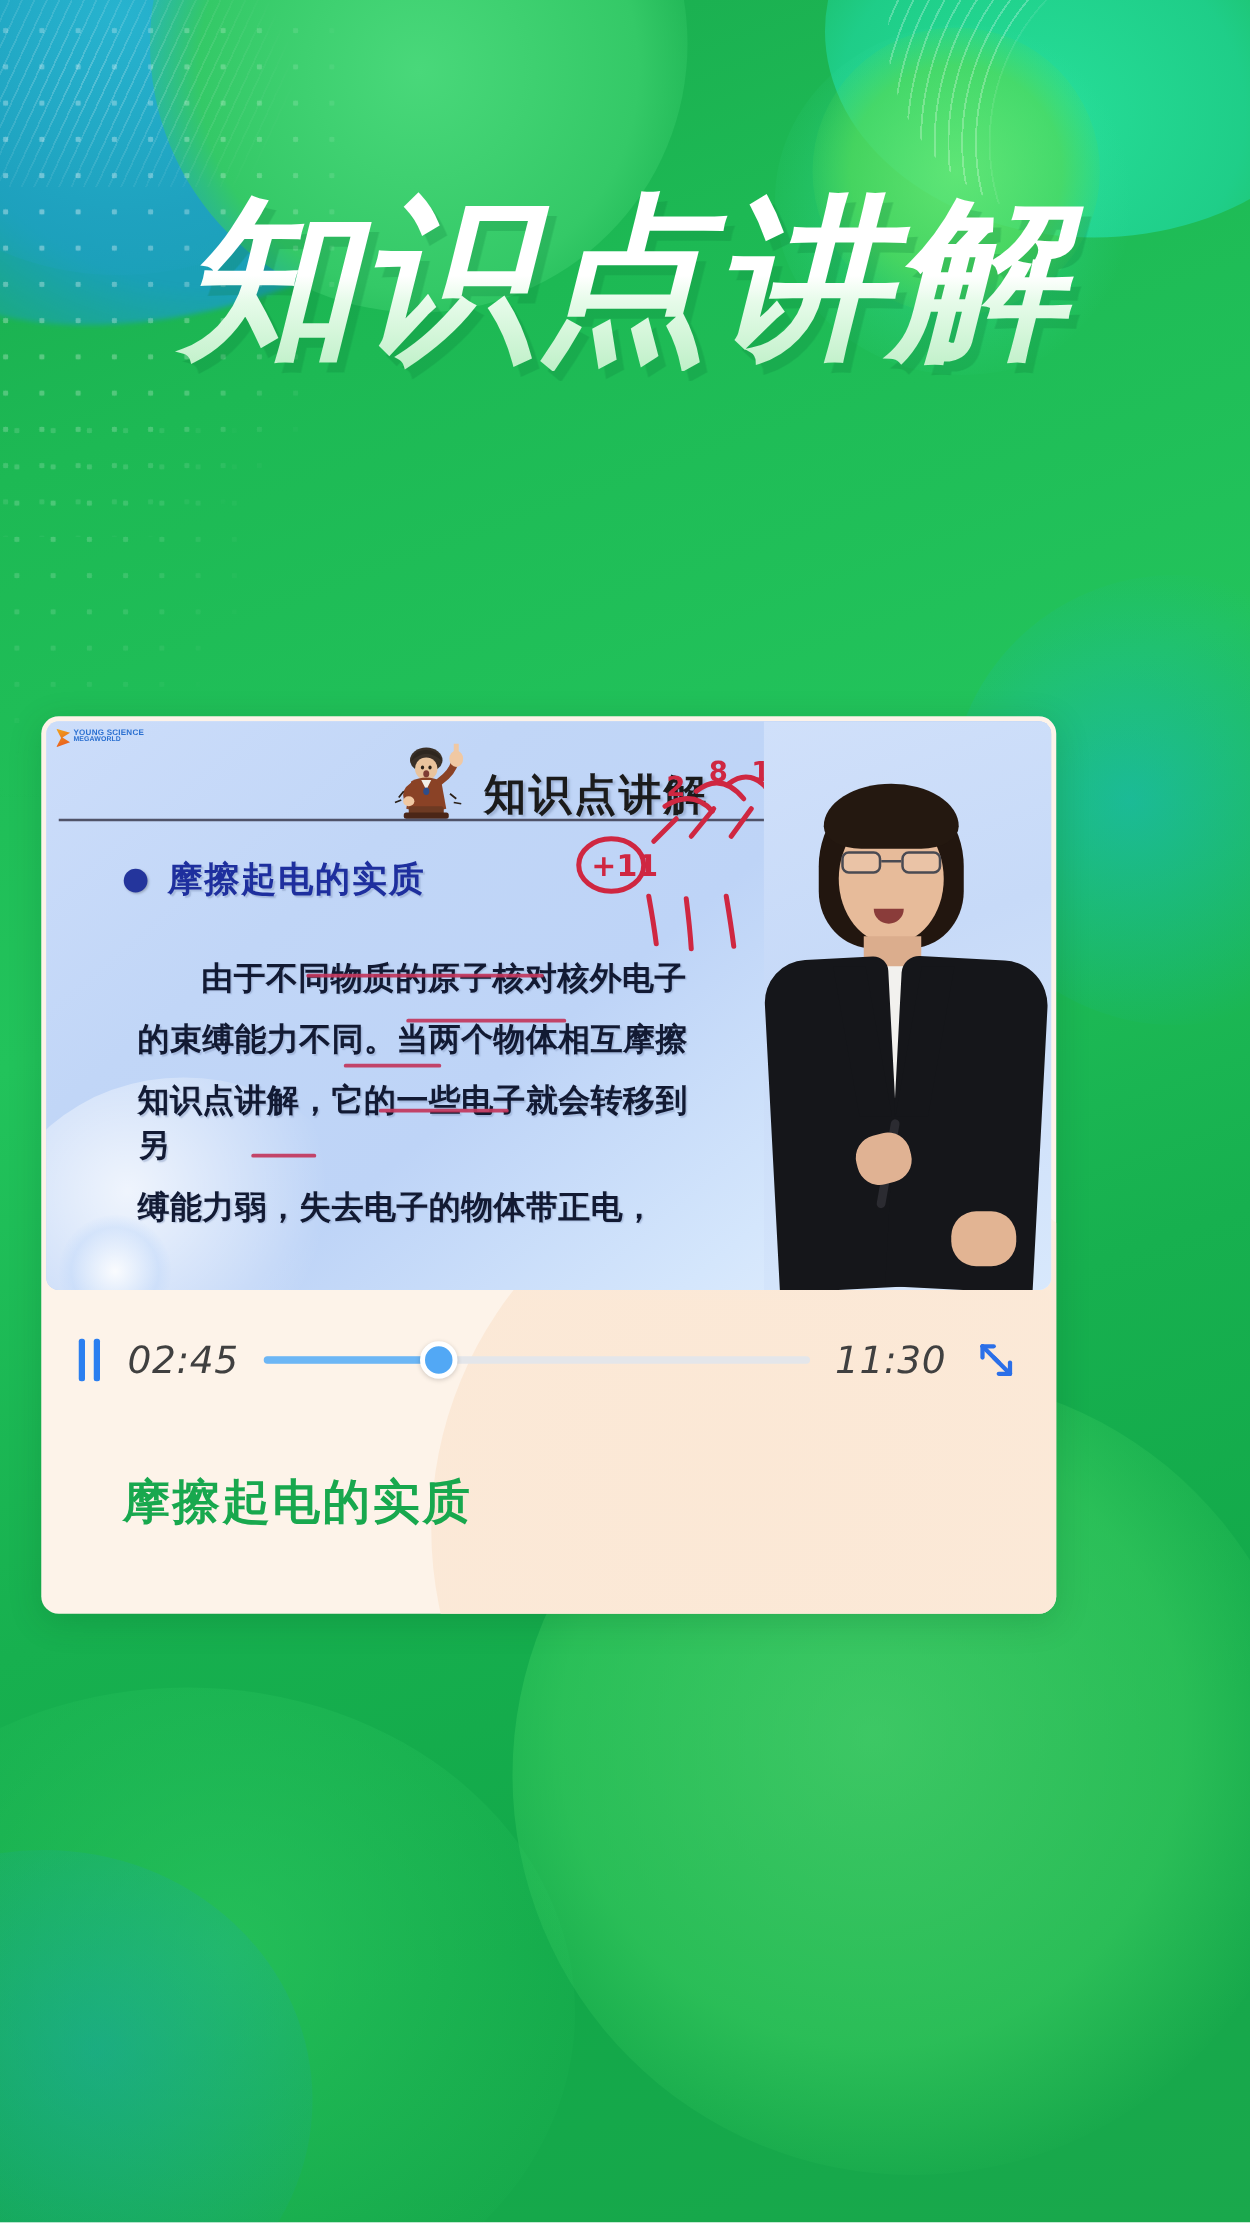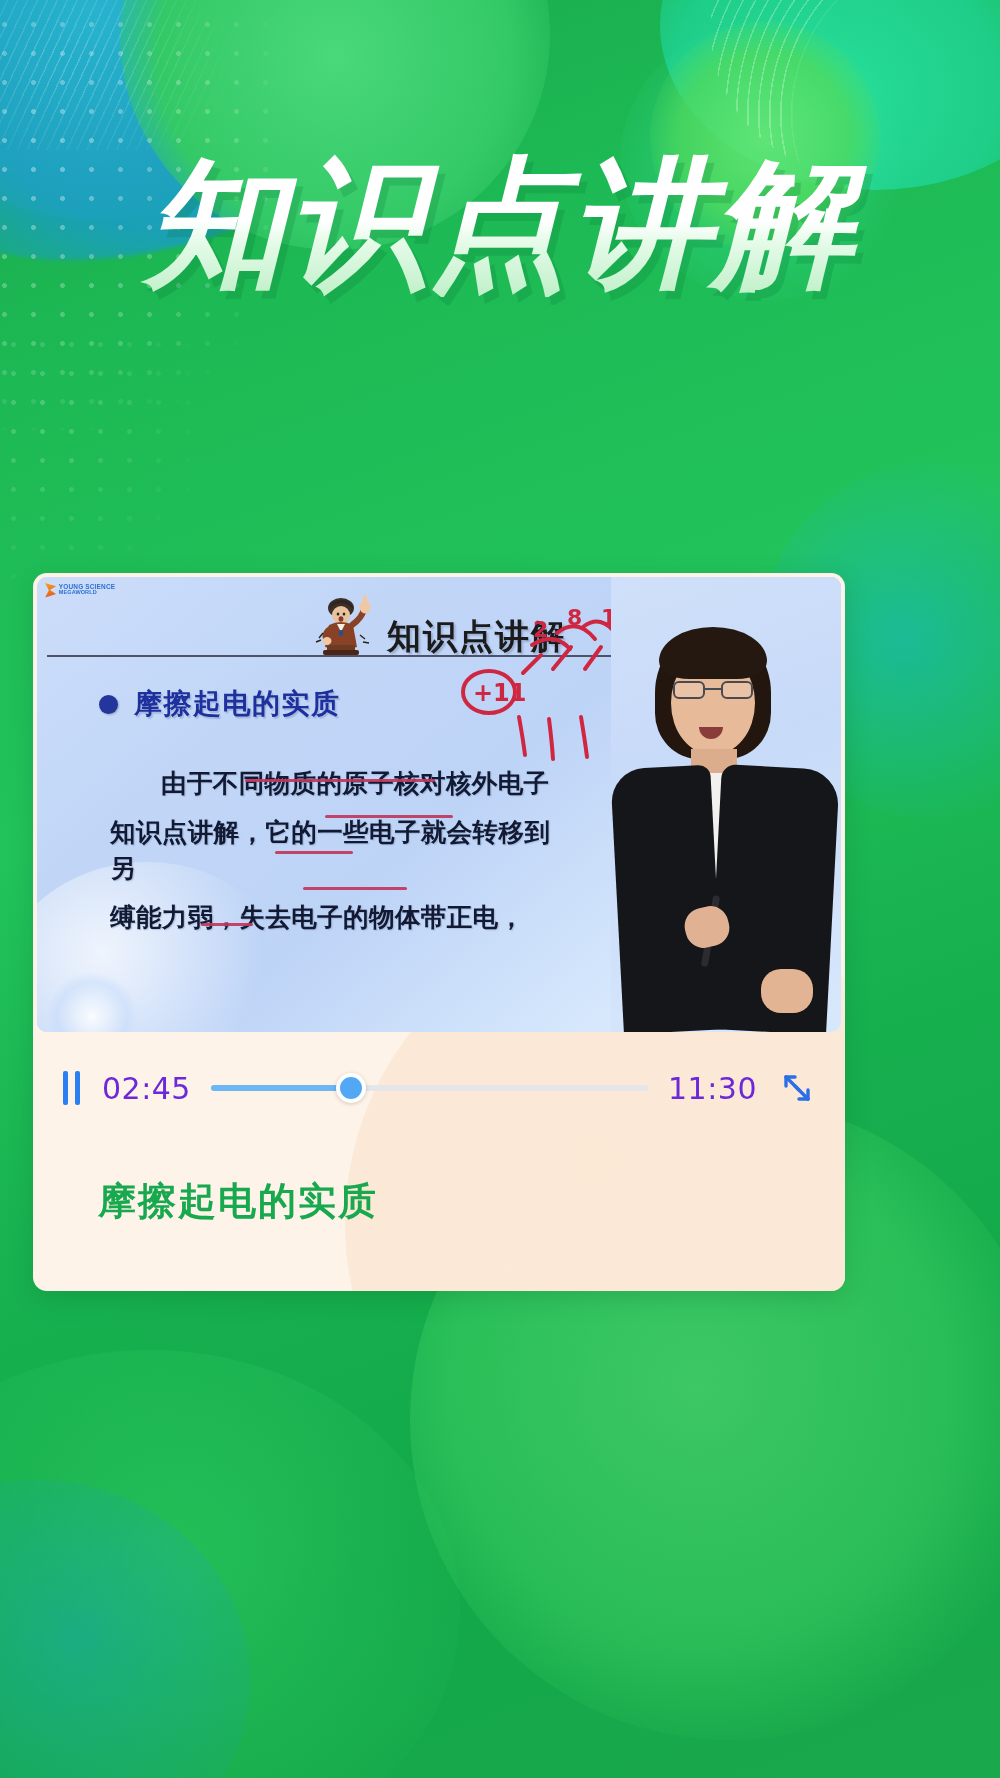--- a/index.html
+++ b/index.html
@@ -276,23 +276,24 @@
 
   
   .controls {
     position:absolute; left:0; top:463px; width:812px; height:104px;
     display:flex; align-items:center; padding:0 28px;
     gap:20px;
   }
   .pause-btn { display:flex; gap:7px; cursor:pointer; padding:4px 2px; }
   .pause-btn i { display:block; width:5px; height:34px; background:#2b7ff0; border-radius:2px; }
   .time-cur, .time-tot {
-    font-size:30px; color:#6d28d9; font-weight:400;
+    font-size:30px; color:#404040; font-weight:400;
     font-family:"DejaVu Sans","Liberation Sans",sans-serif;
     letter-spacing:.5px;
+    font-style:italic;
   }
   .progress { position:relative; flex:1; height:30px; display:flex; align-items:center; }
   .track { position:absolute; left:0; right:0; height:6px; background:#e4e6ea; border-radius:3px; }
   .track-fill { position:absolute; left:0; width:32%; height:6px; background:#6cb6f5; border-radius:3px; }
   .thumb {
     position:absolute; left:32%; transform: translateX(-50%);
     width:30px; height:30px; border-radius:50%;
     background:#52a8f5; border:4px solid #ffffff;
     box-shadow:0 1px 4px rgba(0,0,0,.18);
     cursor:pointer;
@@ -374,20 +375,21 @@
         </div>
         <div class="slide-rule"></div>
 
         <div class="bullet-row">
           <span class="bullet-dot"></span>
           <span class="bullet-text">摩擦起电的实质</span>
         </div>
 
         <div class="slide-body">
           <p class="indent">由于不同物质的原子核对核外电子</p>
+          <p>的束缚能力不同。当两个物体相互摩擦</p>
           <p>知识点讲解，它的一些电子就会转移到另</p>
           <p>缚能力弱，失去电子的物体带正电，</p>
           <span class="uline" style="left:148px; top:27px; width:190px;"></span>
           <span class="uline" style="left:228px; top:63px; width:128px;"></span>
           <span class="uline" style="left:178px; top:99px; width:78px;"></span>
           <span class="uline" style="left:206px; top:135px; width:104px;"></span>
           <span class="uline" style="left:104px; top:171px; width:52px;"></span>
         </div>
 
         <svg class="ink" viewBox="0 0 804 455">

